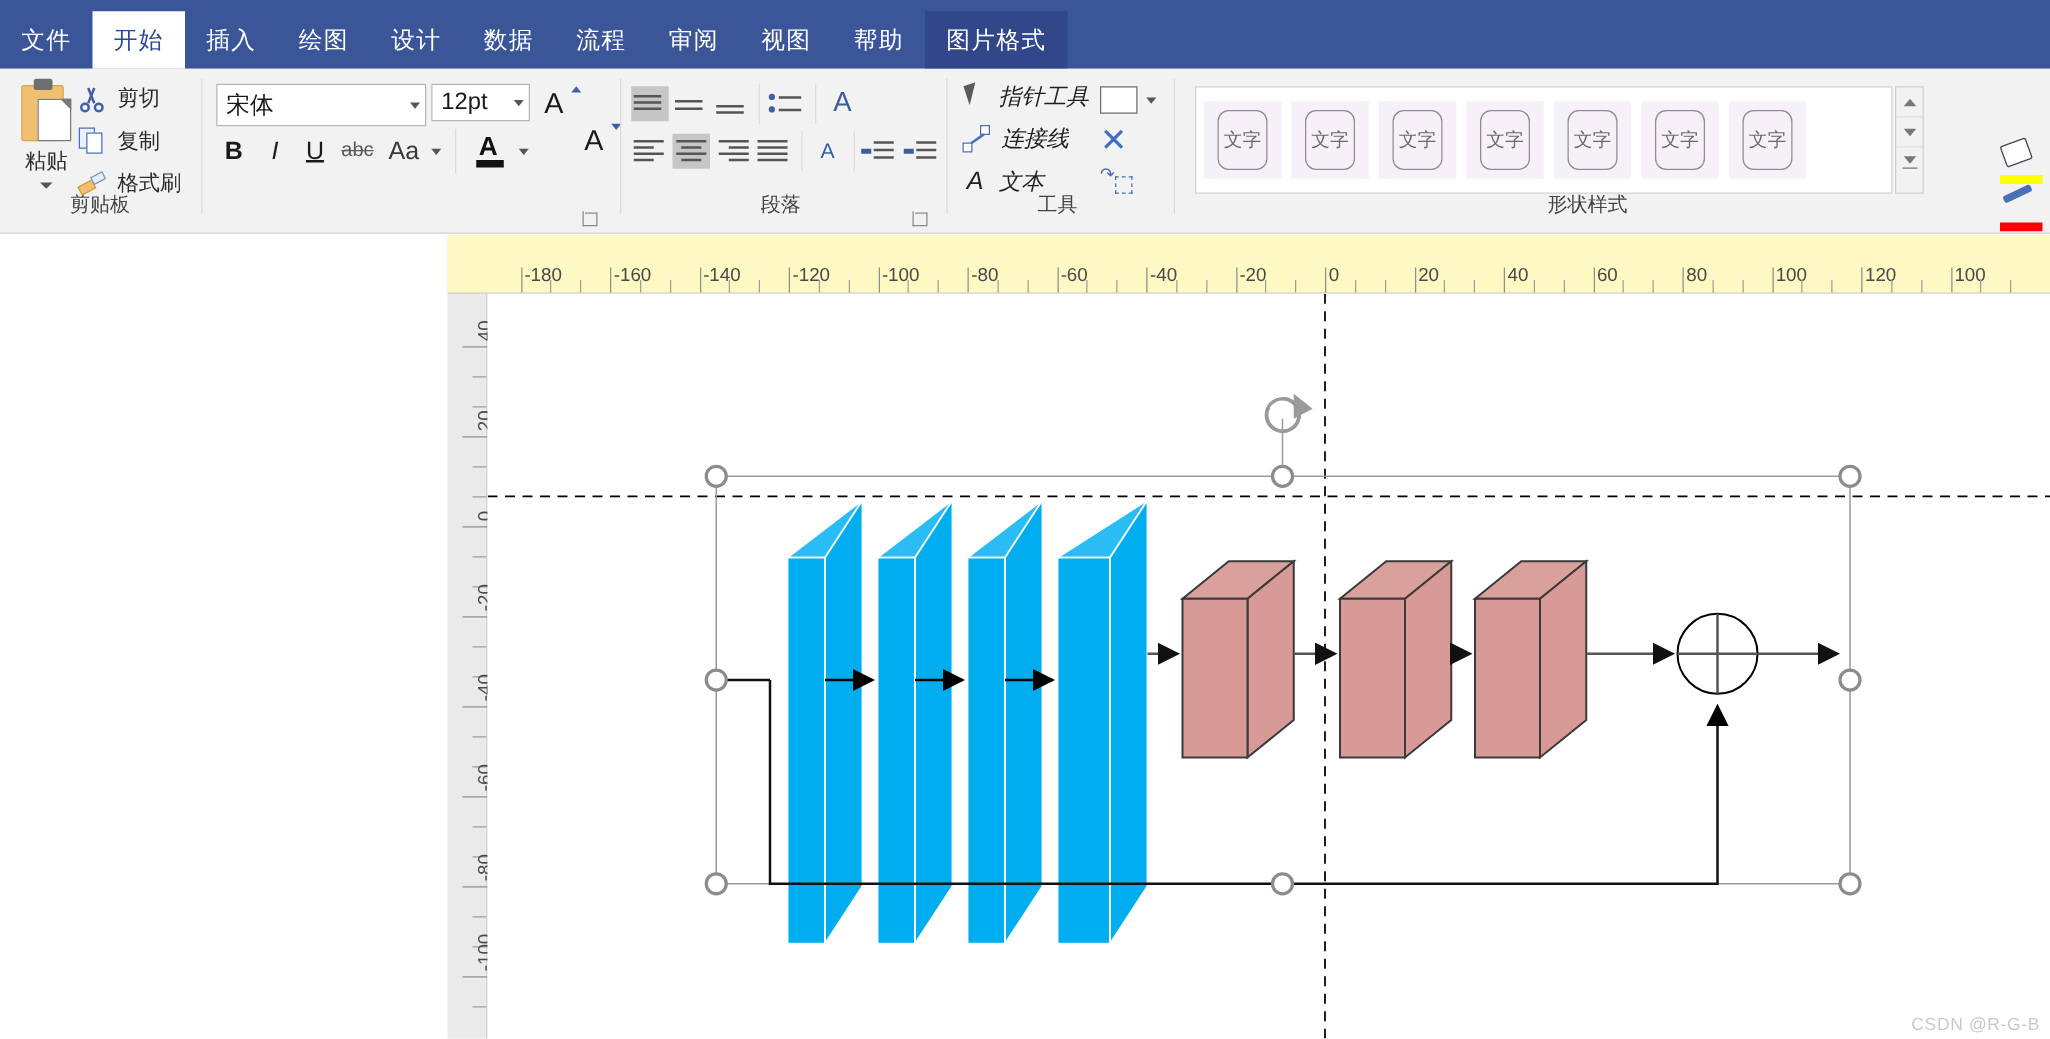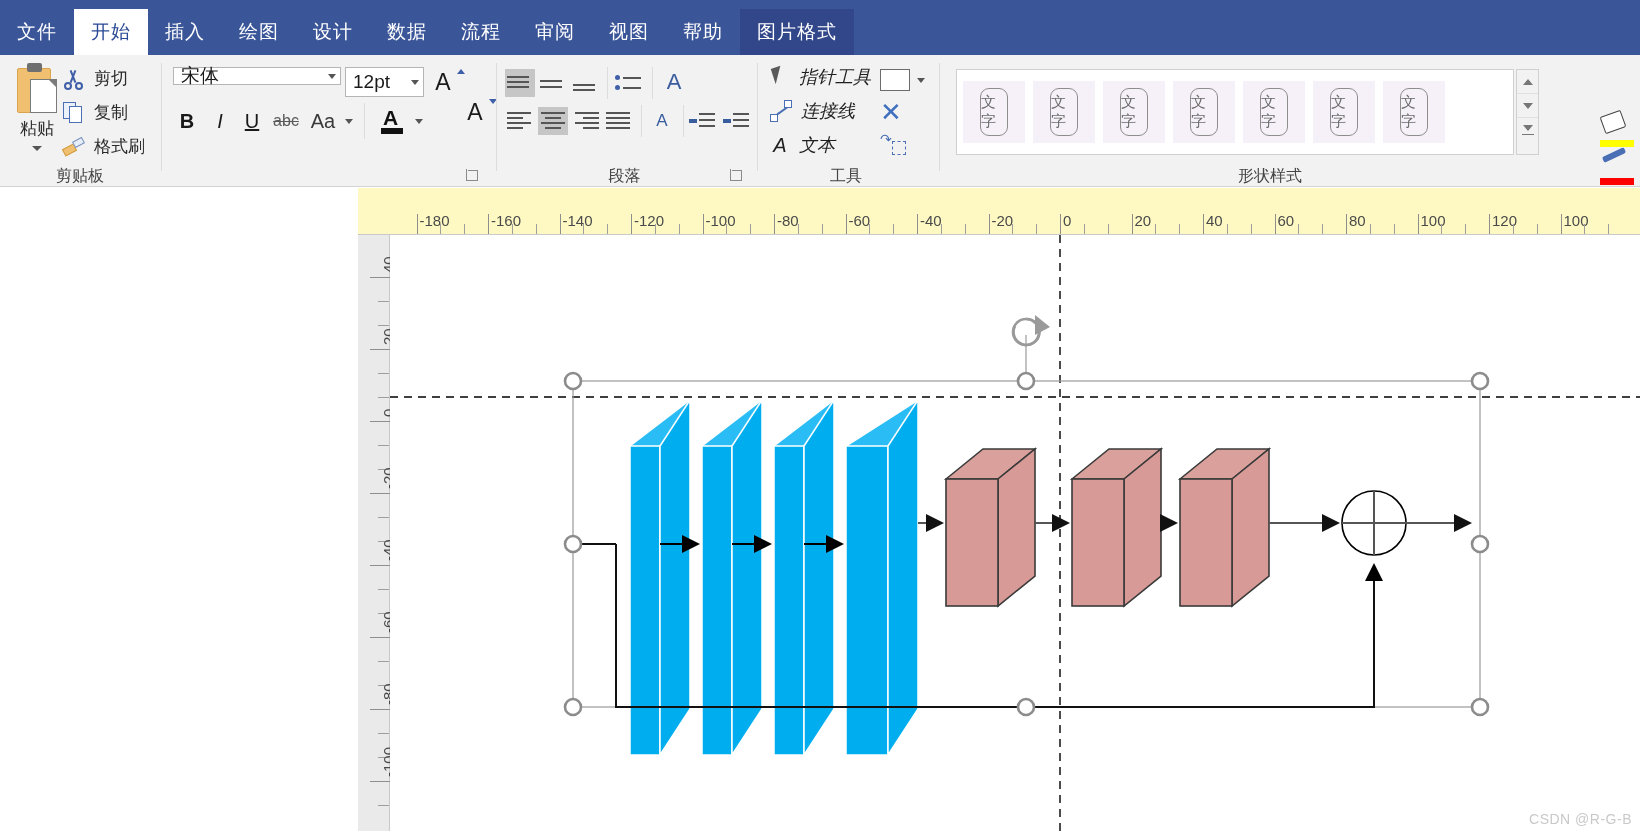--- a/index.html
+++ b/index.html
@@ -41,21 +41,21 @@
     border-bottom: 2px solid #fff;
   }
 
   
   .ribbon {
     position: absolute; left: 0; top: 55px; width: 1640px; height: 132px;
     background: #f2f2f2; border-bottom: 1px solid #d4d4d4;
   }
   .rgroup { position: absolute; top: 0; height: 132px; }
   .rgroup .gtitle {
-    position: absolute; bottom: 0; left: 0; width: 100%;
+    position: absolute; bottom: 12px; left: 0; width: 100%;
     text-align: center; font-size: 16px; color: #444;
   }
   .divider {
     position: absolute; top: 8px; width: 1px; height: 108px; background: #dcdcdc;
   }
   .dlg {
     position: absolute; bottom: 6px; width: 12px; height: 12px;
     border-left: 1px solid #8a8a8a; border-bottom: 1px solid #8a8a8a;
   }
   .dlg::after {
@@ -199,21 +199,21 @@
   
   .gallery {
     position:absolute; background:#fff; border:1px solid #d0d0d0;
     display:flex; align-items:center; padding: 5px 6px; gap: 8px;
   }
   .gthumb {
     width: 62px; height: 62px; background: #f6f1f8;
     display:flex; align-items:center; justify-content:center;
   }
   .gthumb .rr {
-    width: 28px; height: 48px; border: 1px solid #8d8d8d; border-radius: 9px;
+    width: 40px; height: 48px; border: 1px solid #8d8d8d; border-radius: 9px;
     display:flex; align-items:center; justify-content:center;
     font-size: 15px; color:#6a6a6a; background:transparent;
   }
   .gscroll {
     position:absolute; width: 23px; display:flex; flex-direction:column;
     border:1px solid #d0d0d0; background:#f2f2f2;
   }
   .gscroll div {
     height: 24px; display:flex;align-items:center;justify-content:center;
     border-bottom:1px solid #e0e0e0; color:#555; font-size:10px;
@@ -361,21 +361,21 @@
             <span class="h"></span>
             <span class="t"></span>
           </span>
         <span>格式刷</span>
       </div>
       <div class="gtitle">剪贴板</div>
     </div>
     <div class="divider" style="left:161px;"></div>
 
     <div class="rgroup" style="left:162px; width:330px;">
-      <div class="inputbox" style="left:11px; top:12px; width:168px; height:18px;">
+      <div class="inputbox" style="left:11px; top:12px; width:168px; height:34px;">
         <span class="val">宋体</span>
         <span class="cbcaret"></span>
       </div>
       <div class="inputbox" style="left:183px; top:12px; width:79px; height:30px;">
         <span class="val">12pt</span>
         <span class="cbcaret"></span>
       </div>
       <div class="fbtn growA up" style="left:268px; top:12px; width:26px; height:30px;">
         <span>A</span>
           <sup></sup>

